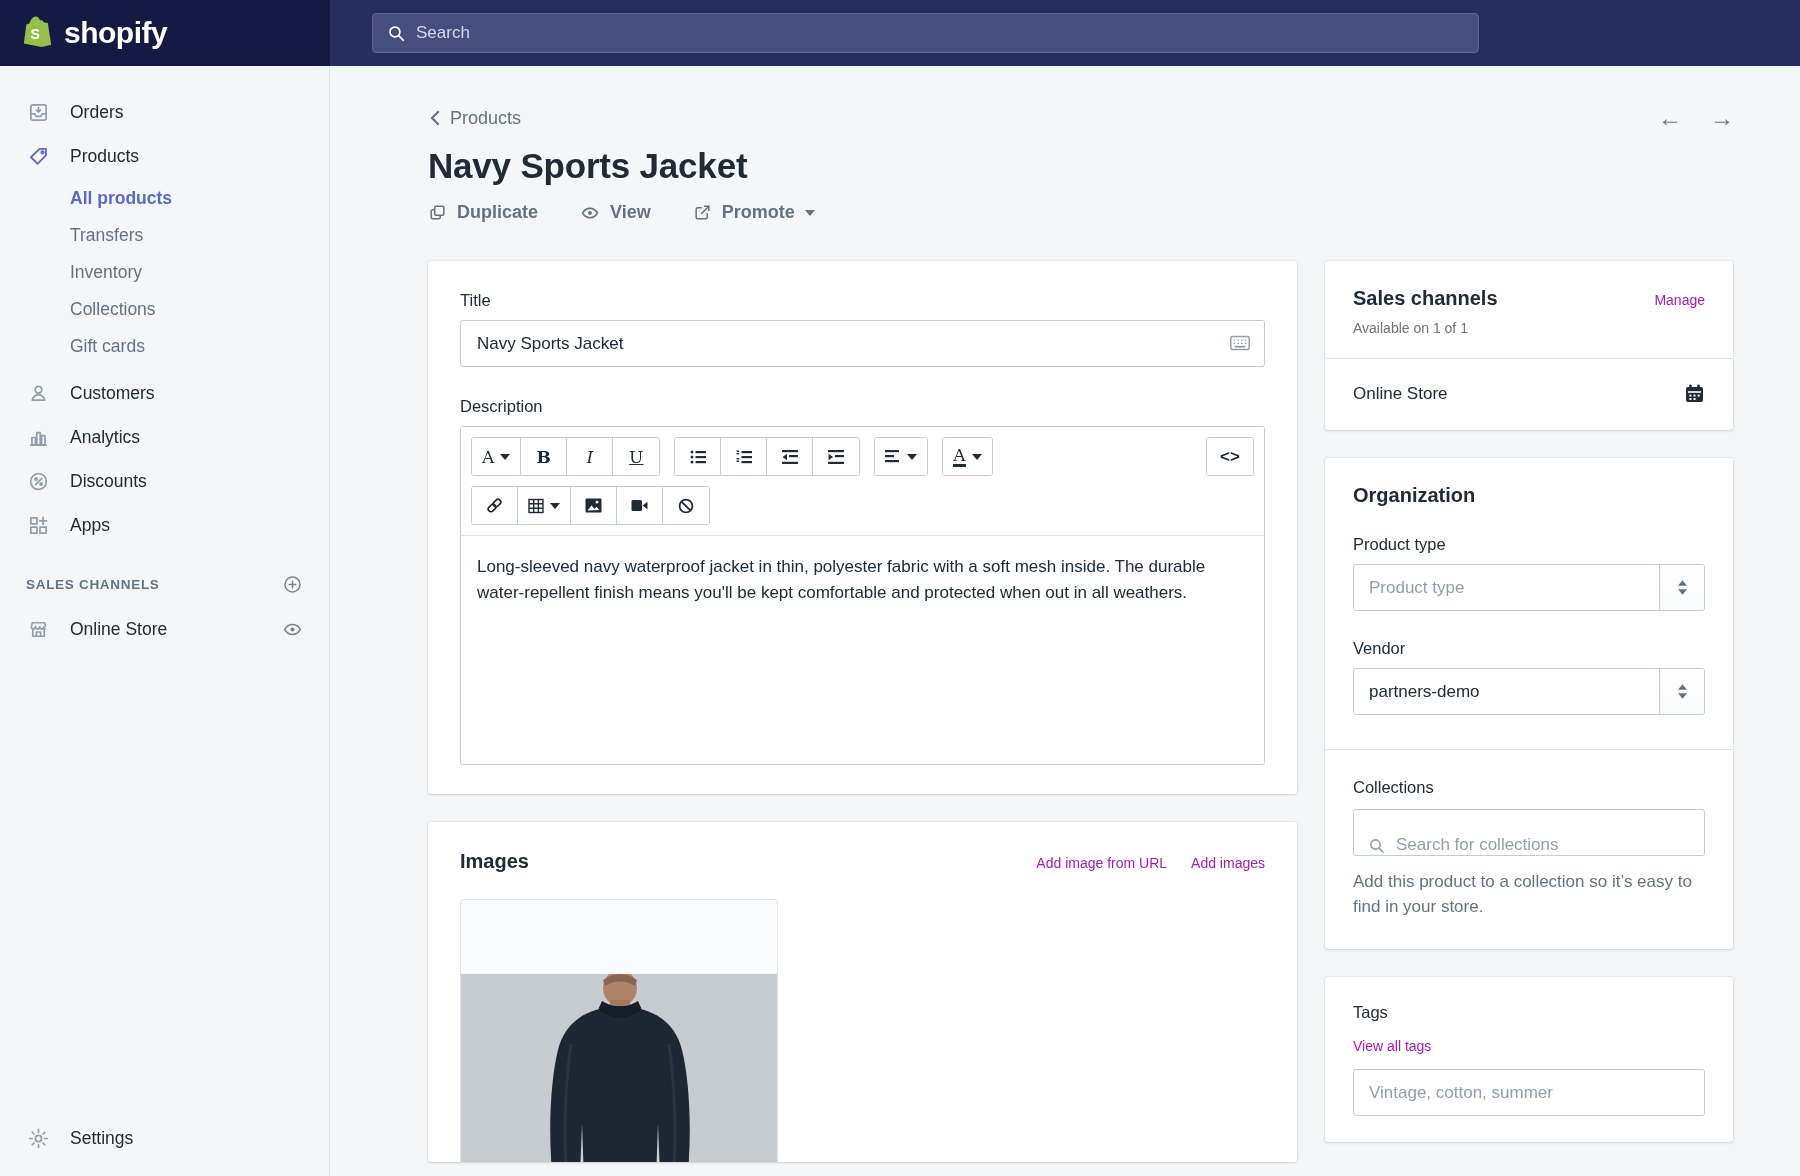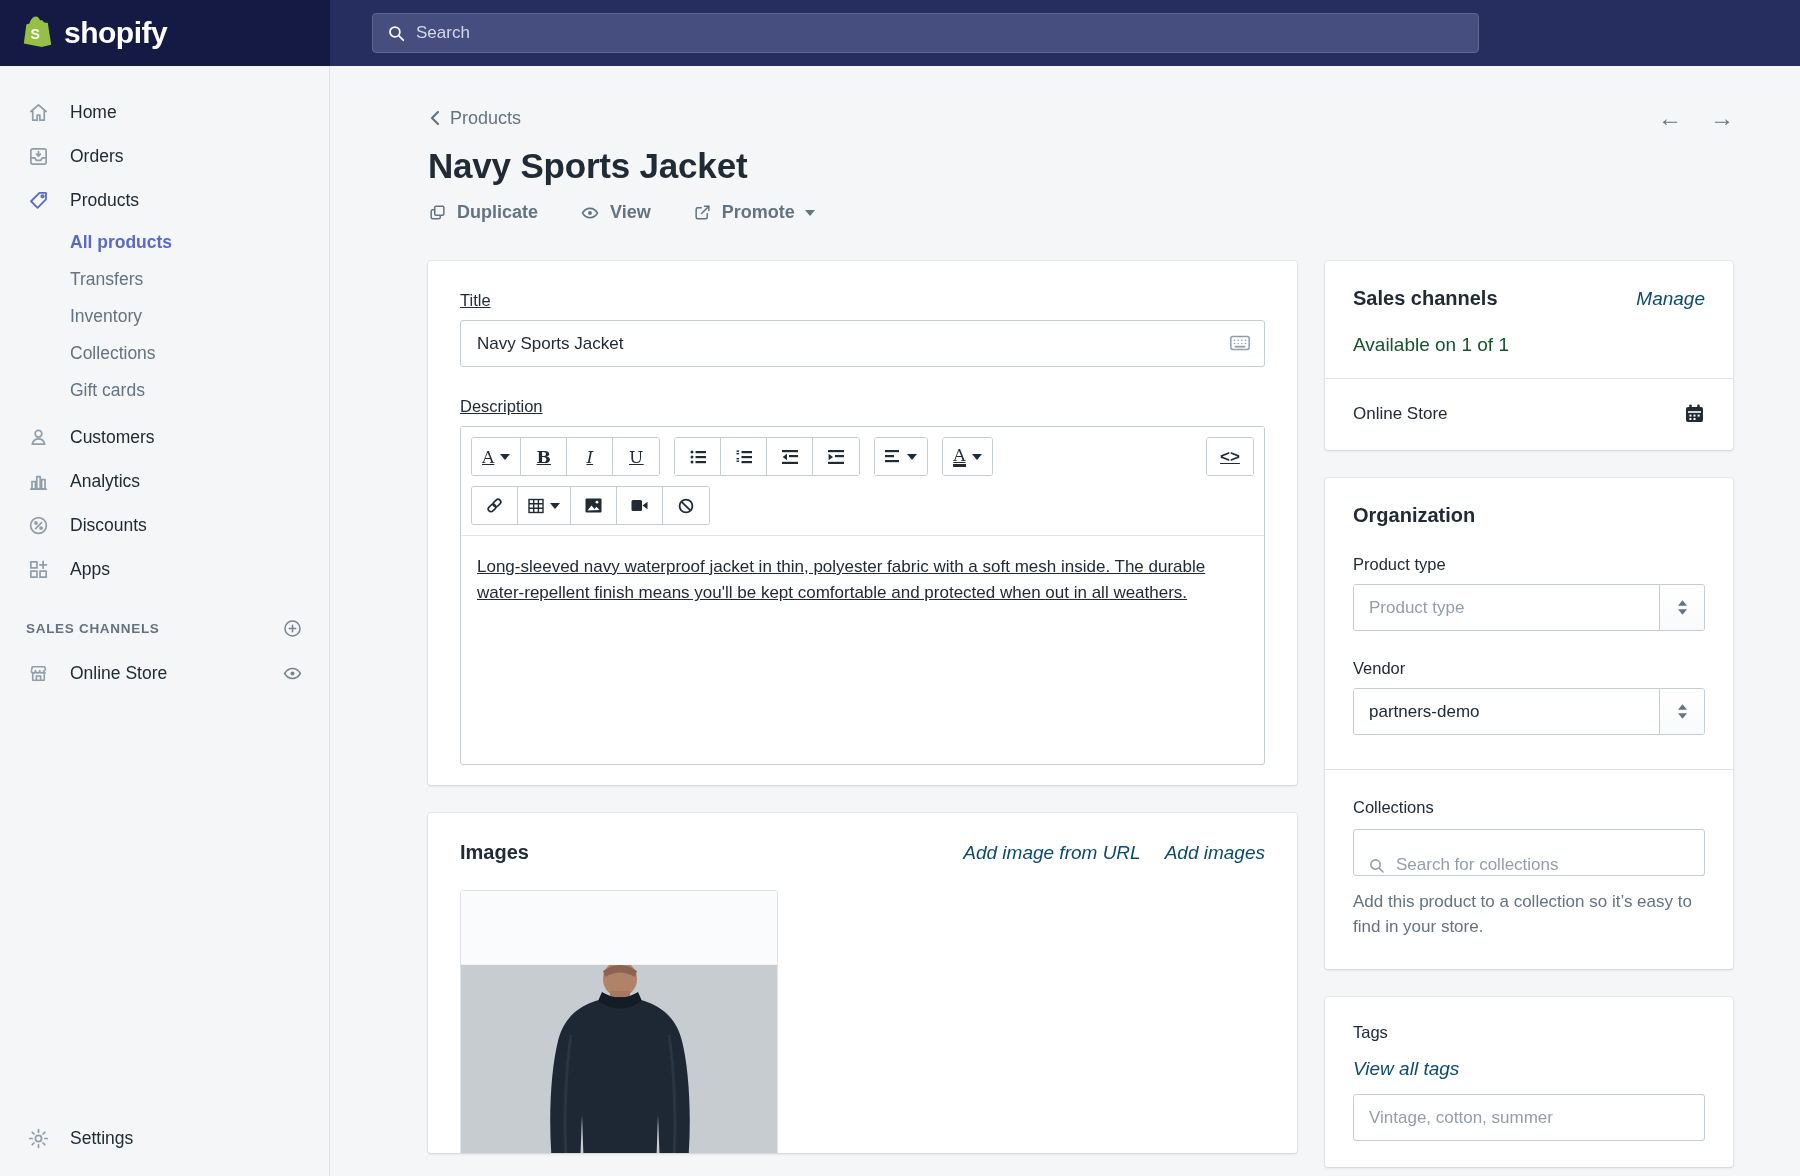--- a/index.html
+++ b/index.html
@@ -41,21 +41,21 @@
   .action-row { display:flex; gap:42px; margin-top:16px;font-weight:bold; }
   .action-btn { display:flex; align-items:center; gap:10px; color:#637381; font-size:18px; cursor:pointer; }
   .action-btn svg { color:#637381; }
 
   .content { display:flex; gap:28px; margin-top:38px; align-items:flex-start; }
   .col-main { width:869px; flex:none; }
   .col-right { width:408px; flex:none; }
   .card { background:#fff; border-radius:3px; box-shadow:0 0 0 1px rgba(63,63,68,.05), 0 1px 3px 0 rgba(63,63,68,.15); }
 
   
-  .prod-card { padding:30px 32px 20px 32px;text-decoration:underline; }
+  .prod-card { padding:30px 32px 29px 32px; }
   .field-label { font-size:16.5px; color:#212b36; margin-bottom:10px; }
   .text-field { position:relative; }
   .text-field input { width:100%; height:47px; border:1px solid #c4cdd5; border-radius:3px; padding:0 46px 0 16px; font-size:17px; color:#212b36; font-family:inherit; outline:none; }
   .field-trailing-icon { position:absolute; right:14px; top:13px; color:#919eab; }
   .desc-block { margin-top:30px; }
   .editor { border:1px solid #c4cdd5; border-radius:3px; margin-top:2px; }
   .toolbar { padding:10px 10px 0 10px; border-bottom:1px solid #dfe3e8; background:#fff; }
   .tb-row { display:flex; gap:14px; margin-bottom:10px; }
   .tb-group { display:flex; border:1px solid #c4cdd5; border-radius:3px; overflow:hidden; background:#fff; }
   .tb-btn { min-width:46px; height:37px; display:flex; align-items:center; justify-content:center; gap:6px; padding:0 10px; background:#fff; border:none; border-right:1px solid #c4cdd5; font-size:17px; color:#212b36; cursor:pointer; font-family:"DejaVu Serif", serif; }
@@ -63,29 +63,29 @@
   .tb-btn.sans { font-family:"Liberation Sans", sans-serif; }
   .tb-btn .b { font-weight:700; } .tb-btn .i { font-style:italic; } .tb-btn .u { text-decoration:underline; }
   .caret { width:0; height:0; border-left:5px solid transparent; border-right:5px solid transparent; border-top:6px solid #212b36; display:inline-block; }
   .push-right { margin-left:auto; }
   .editor-body { padding:18px 16px; min-height:228px; font-size:17px; line-height:1.55; color:#212b36; }
 
   
   .images-card { margin-top:28px; padding:28px 32px 60px 32px; height:340px; overflow:hidden; }
   .images-head { display:flex; align-items:baseline; }
   .card-h { font-size:20px; font-weight:700; color:#212b36; }
-  .link { color:#0c4a6e; font-size:19px; cursor:pointer; text-decoration:none;font-style:italic; }
+  .link { color:#a21caf; font-size:14px; cursor:pointer; text-decoration:none; }
   .images-links { margin-left:auto; display:flex; gap:24px; }
   .thumb { margin-top:26px; width:318px; border:1px solid #dfe3e8; border-radius:3px; overflow:hidden; background:#fff; }
   .thumb-top { height:74px; background:#fafbfc; border-bottom:1px solid #f1f3f5; }
 
   
   .r-card { padding:26px 28px; }
   .r-head { display:flex; align-items:baseline; }
-  .sub-gray { color:#14532d; font-size:19px; margin-top:24px; }
+  .sub-gray { color:#737373; font-size:14px; margin-top:10px; }
   .divider { border-top:1px solid #dfe3e8; margin:22px -28px 0 -28px; }
   .channel-row { display:flex; align-items:center; margin-top:24px; font-size:17px; color:#212b36; }
   .channel-row .grow { flex:1; }
   .cal-icon { color:#212b36; cursor:pointer; }
 
   .org-card { margin-top:28px; padding-bottom:30px; }
   .org-field { margin-top:28px; }
   .combo { display:flex; border:1px solid #c4cdd5; border-radius:3px; height:47px; overflow:hidden; }
   .combo input { flex:1; border:none; outline:none; padding:0 15px; font-size:17px; color:#212b36; font-family:inherit; }
   .combo input::placeholder { color:#919eab; }
@@ -122,29 +122,20 @@
         </svg>
       </span>
       <input type="text" placeholder="Search" style="">
     </div>
   </div>
 </header>
 
 <div class="layout">
 
   <nav class="sidebar">
-    <a class="nav-item">
-      <span class="nav-icon">
-        <svg width="23" height="23" viewBox="0 0 24 24" fill="none" stroke="currentColor" stroke-width="1.8" stroke-linejoin="round">
-            <path d="M3.5 11.5 12 4l8.5 7.5"></path>
-            <path d="M6 9.8V20h4.6v-5.2h2.8V20H18V9.8"></path>
-          </svg>
-      </span>
-      <span>Home</span>
-    </a>
     <a class="nav-item">
       <span class="nav-icon">
         <svg width="23" height="23" viewBox="0 0 24 24" fill="none" stroke="currentColor" stroke-width="1.8" stroke-linejoin="round">
             <rect x="4" y="4" width="16" height="16" rx="2"></rect>
             <path d="M4 13.5h4.2l1.6 2.6h4.4l1.6-2.6H20"></path>
             <path d="M12 7v4.6m0 0 2-2m-2 2-2-2" stroke-linecap="round"></path>
           </svg>
       </span>
       <span>Orders</span>
     </a>

